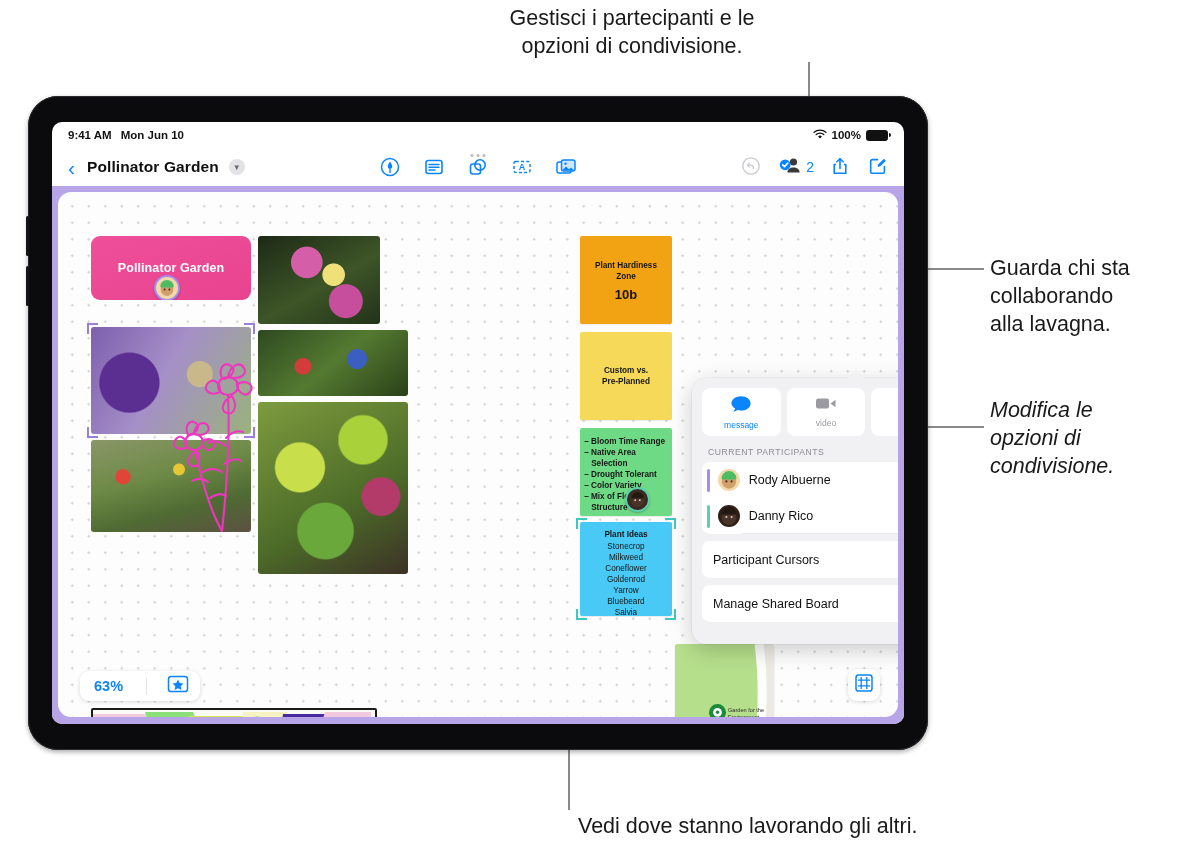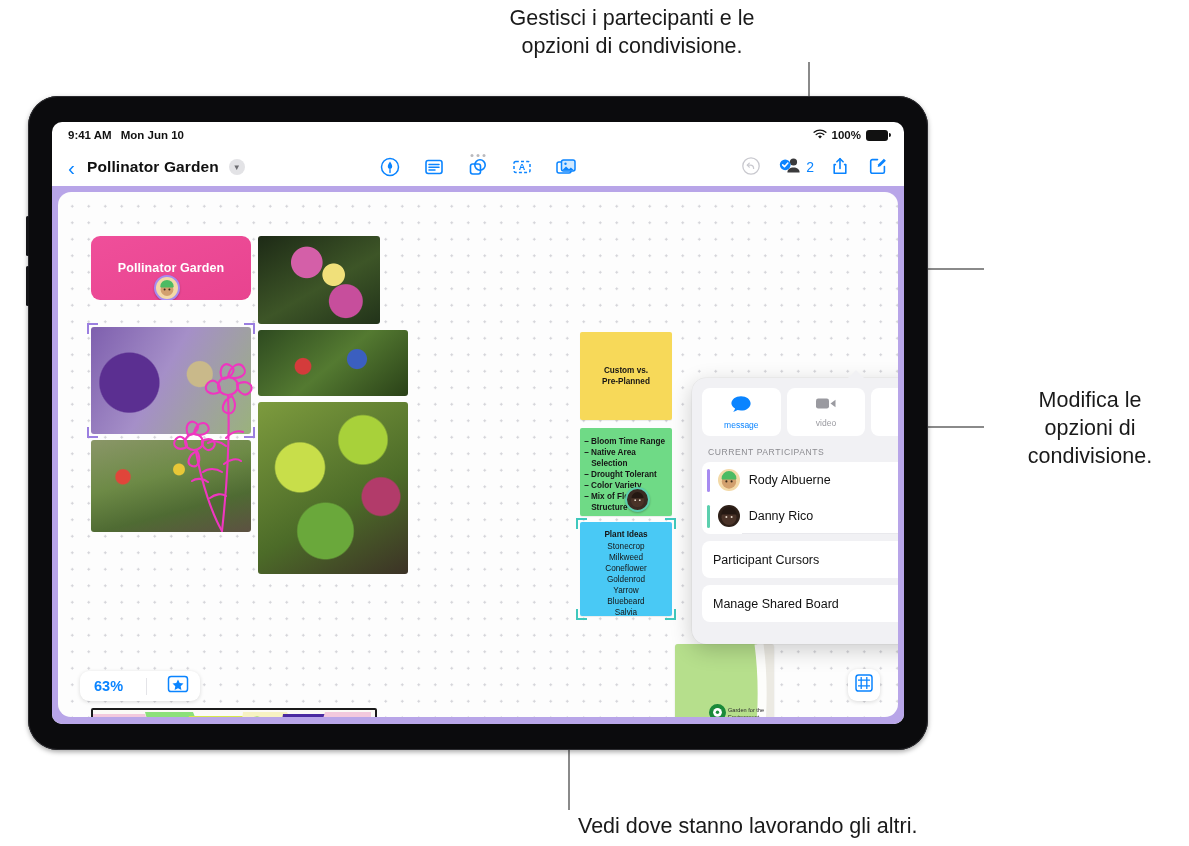--- a/index.html
+++ b/index.html
@@ -15,21 +15,21 @@
   .callout {
     position: absolute;
     color: #1a1a1a;
     font-size: 21.5px;
     line-height: 28px;
     font-family: "Liberation Sans", sans-serif;
     white-space: pre-line;
   }
   #callout-top { left: 452px; top: 4px; width: 360px; text-align: center; }
   #callout-right-1 { left: 990px; top: 254px; width: 200px; text-align: left; }
-  #callout-right-2 { left: 990px; top: 386px; width: 200px; text-align: center; }
+  #callout-right-2 { left: 990px; top: 396px; width: 200px; text-align: left; font-style: italic; }
   #callout-bottom { left: 578px; top: 812px; width: 470px; text-align: left; }
 
   .lead { position: absolute; background: #8a8a8a; }
   .lead.v { width: 1.6px; }
   .lead.h { height: 1.6px; }
 
   
   #tablet {
     position: absolute; left: 28px; top: 96px;
     width: 900px; height: 654px;
@@ -236,20 +236,23 @@
   }
   .pop-cell .lbl2 { font-size:12.5px; color:#111; }
 </style>
 </head>
 <body>
 
 <div id="stage">
 
   <div class="callout" id="callout-top">Gestisci i partecipanti e le
 opzioni di condivisione.</div>
+  <div class="callout" id="callout-right-1">Guarda chi sta
+collaborando
+alla lavagna.</div>
   <div class="callout" id="callout-right-2">Modifica le
 opzioni di
 condivisione.</div>
   <div class="callout" id="callout-bottom">Vedi dove stanno lavorando gli altri.</div>
 
   <div class="lead v" style="left:808px; top:62px; height:104px;"></div>
   <div class="lead h" style="left:756px; top:268px; width:228px;"></div>
   <div class="lead h" style="left:868px; top:426px; width:116px;"></div>
   <div class="lead v" style="left:568px; top:660px; height:150px;"></div>
 
@@ -424,20 +427,25 @@
               <path d="M31 109c5 9 1 17-5 15s-4-11 5-15z"></path>
               <path d="M21 105c-10 5-16-2-11-8s11 1 11 8z"></path>
               <path d="M22 93c-4-10 2-16 8-12s-2 12-8 12z"></path>
               <path d="M62 54c2 40 0 80-6 135"></path>
               <path d="M30 110c6 32 16 62 26 79"></path>
               <path d="M60 96c5-6 12-8 17-6M60 104c-6-5-13-6-18-3M58 122c6-5 13-6 17-3M56 130c-6-4-14-4-19 0"></path>
               <path d="M42 140c-5-4-12-4-16-1M44 156c5-4 12-5 16-2"></path>
             </g>
           </svg>
 
+          <div class="card sticky" style="left:522px; top:44px; width:92px; height:88px; background:#f2a314;">
+            <span style="white-space:pre-line">Plant Hardiness
+Zone</span>
+            <span class="big">10b</span>
+          </div>
 
           <div class="card sticky" style="left:522px; top:140px; width:92px; height:88px; background:#f7d959;">
             <span style="white-space:pre-line">Custom vs.
 Pre-Planned</span>
           </div>
 
           <div class="card sticky left-al" style="left:522px; top:236px; width:92px; height:88px; background:#6fda86; padding:8px 7px;">
             <ul>
               <li>– <span>Bloom Time Range</span></li>
               <li>– <span>Native Area</span></li>

